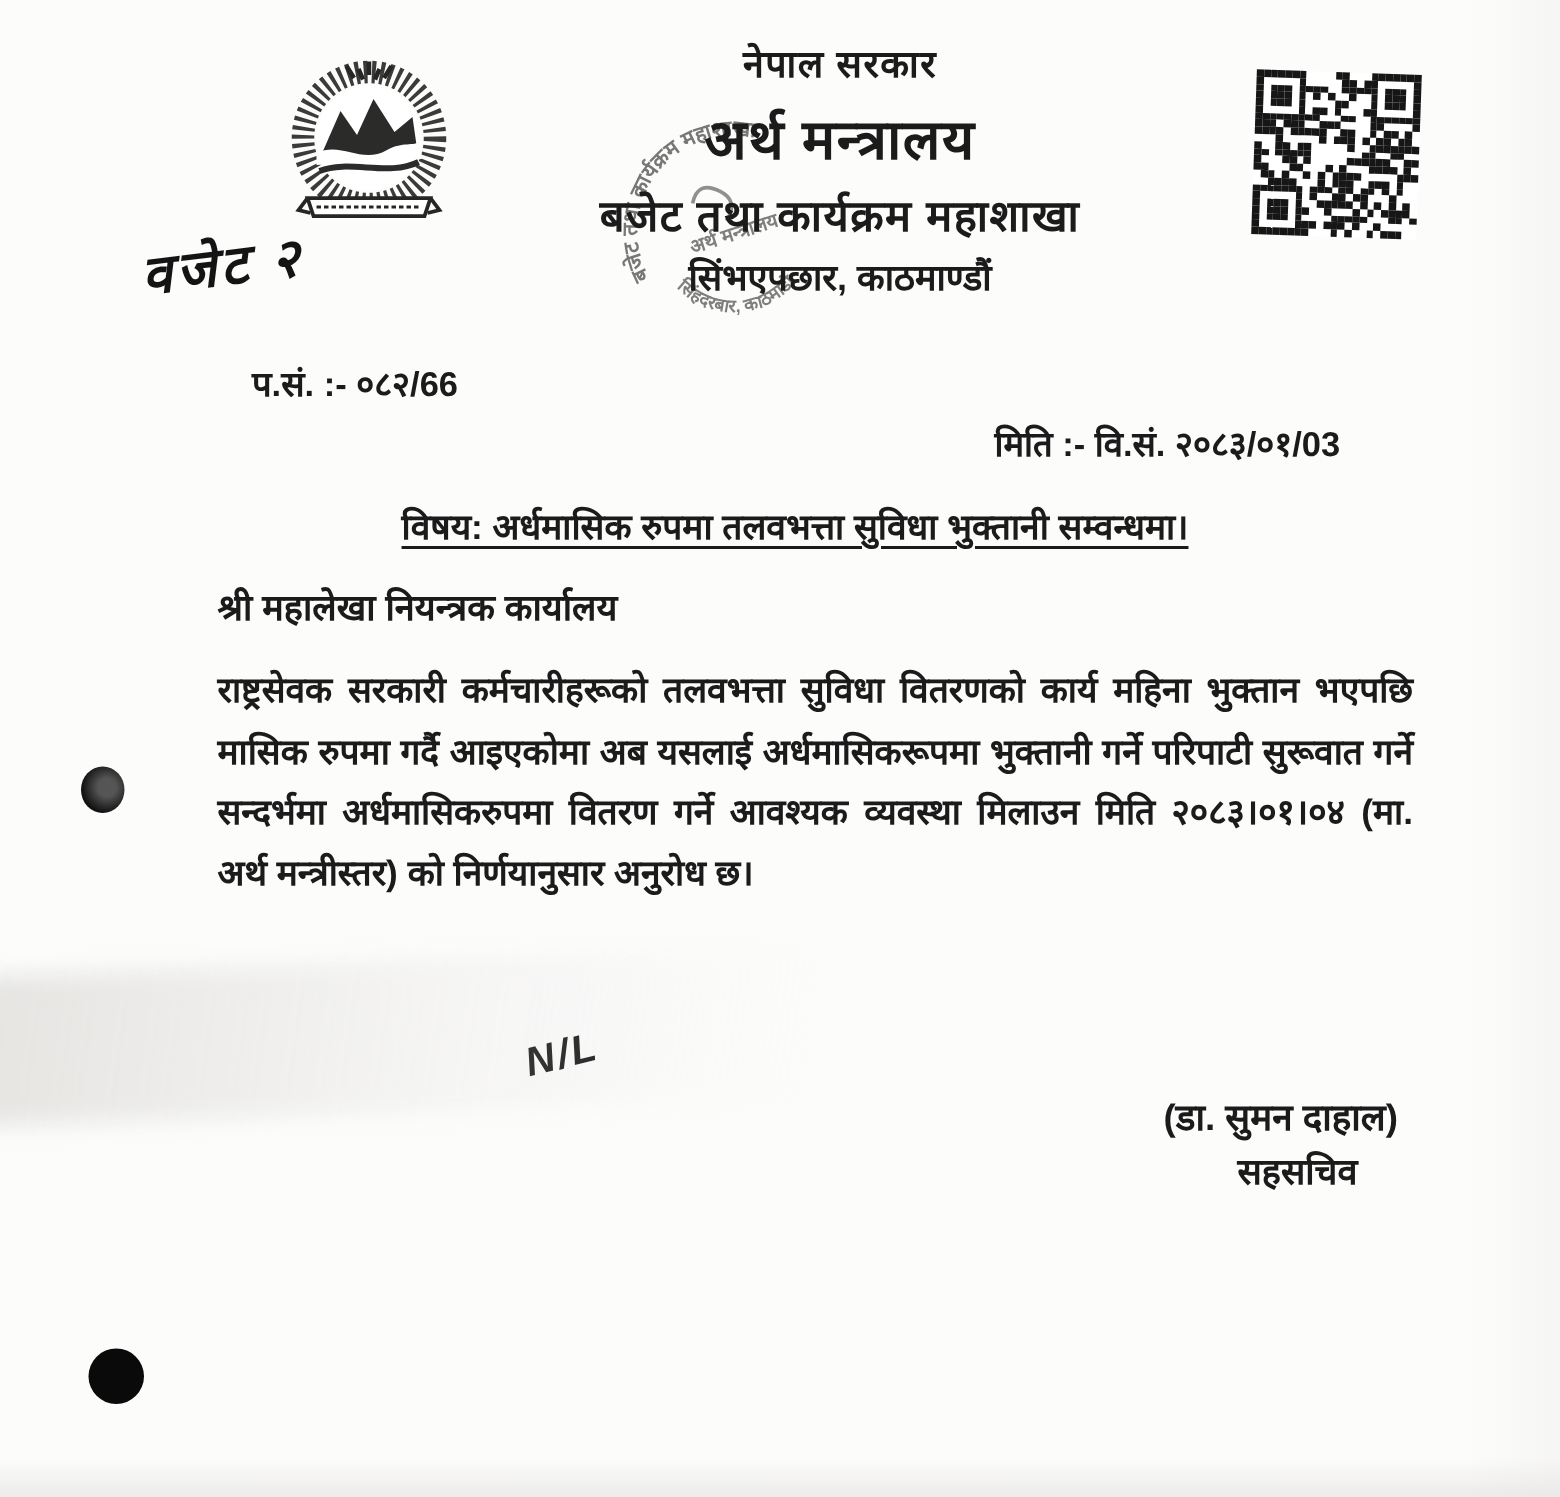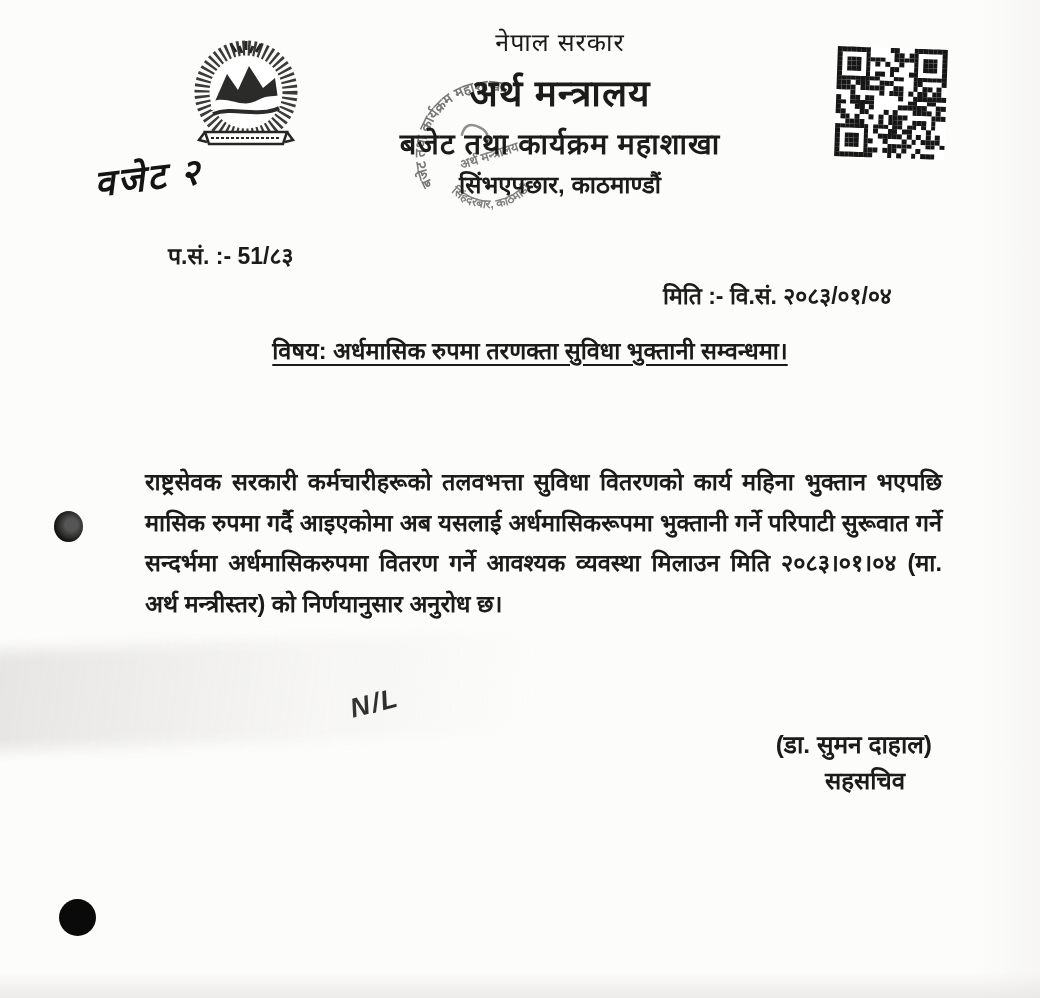--- a/index.html
+++ b/index.html
@@ -5,21 +5,21 @@
   html,body{margin:0;padding:0;background:#e8e8e6;}
   #page{
     position:relative;width:1040px;height:998px;margin:0 auto;
     background:#fcfcfb;overflow:hidden;
     font-family:"Liberation Sans","DejaVu Sans",sans-serif;
     color:#1b1b1b;
   }
   .abs{position:absolute;}
   
   .letterhead{left:180px;top:24px;width:760px;text-align:center;}
-  .lh-gov{font-size:25px;font-weight:400;letter-spacing:1px;}
+  .lh-gov{font-size:25px;font-weight:700;letter-spacing:1px;}
   .lh-ministry{font-size:37px;font-weight:700;margin-top:8px;letter-spacing:1px;}
   .lh-division{font-size:29px;font-weight:700;margin-top:6px;letter-spacing:1px;}
   .lh-addr{font-size:24px;font-weight:700;margin-top:5px;}
   
   .emblem{left:183px;top:36px;width:126px;height:126px;}
   
   .stamp{left:400px;top:68px;width:180px;height:180px;transform:rotate(-18deg);opacity:.8;pointer-events:none;}
   
   .qr{left:836px;top:48px;width:110px;height:110px;transform:rotate(2deg);background:#fff;}
   .qr-grid{display:grid;width:110px;height:110px;grid-template-columns:repeat(23,1fr);grid-template-rows:repeat(23,1fr);}
@@ -29,21 +29,21 @@
   .hand-top{left:94px;top:152px;font-size:36px;transform:rotate(-7deg);letter-spacing:3px;}
   .hand-nl{left:350px;top:688px;font-size:27px;transform:rotate(-14deg);letter-spacing:2px;}
   
   .refblock{left:168px;top:236px;font-size:23px;font-weight:700;line-height:41px;white-space:nowrap;}
   .dateline{left:663px;top:279px;font-size:23px;font-weight:700;white-space:nowrap;}
   
   .subject{left:150px;top:334px;width:760px;text-align:center;font-size:23.5px;font-weight:700;}
   .subject span{text-decoration:underline;text-underline-offset:5px;}
   
   .addressee{left:145px;top:386px;font-size:24px;font-weight:600;line-height:39px;}
-  .body-text{left:145px;top:462px;width:797px;font-size:23.5px;font-weight:600;line-height:40.5px;text-align:justify;}
+  .body-text{left:145px;top:440px;width:797px;font-size:23.5px;font-weight:600;line-height:40.5px;text-align:justify;}
   
   .sigbox{left:696px;top:629px;width:242px;height:80px;border:2.5px solid #1e1e1e;background:#fdfdfc;
           padding:6px 9px 0 9px;box-sizing:content-box;text-align:right;}
   .sigbox .t{font-size:15px;font-weight:700;color:#222;letter-spacing:.2px;text-align:left;white-space:nowrap;}
   .sigbox .n{font-size:14.5px;font-weight:700;color:#4e4e4e;margin-top:7px;letter-spacing:1px;}
   .sigbox .e{font-size:13.5px;font-weight:700;color:#4a4a4a;margin-top:6px;letter-spacing:.5px;}
   .sig-name{left:540px;top:727px;width:400px;text-align:right;font-size:24.5px;font-weight:700;padding-right:8px;box-sizing:border-box;}
   .sig-desg{left:540px;top:763px;width:400px;text-align:right;font-size:24px;font-weight:700;padding-right:35px;box-sizing:border-box;}
   
   .dot1{left:54px;top:511px;width:29px;height:31px;border-radius:50%;
@@ -636,30 +636,31 @@
         <div></div>
         <div style="background: transparent;"></div>
         <div style="background: transparent;"></div>
       </div>
   </div>
 
   <div class="abs hand hand-top">वजेट २</div>
   <div class="abs hand hand-nl">N/L</div>
 
   <div class="abs refblock">
-    <div>प.सं. :- 51/८३</div>
+    <div>प.सं. :- ०८२/66</div>
   </div>
 
-  <div class="abs dateline">मिति :- वि.सं. २०८३/०१/०४</div>
+  <div class="abs dateline">मिति :- वि.सं. २०८३/०१/03</div>
 
   <div class="abs subject">
-    <span>विषय: अर्धमासिक रुपमा तरणक्ता सुविधा भुक्तानी सम्वन्धमा।</span>
+    <span>विषय: अर्धमासिक रुपमा तलवभत्ता सुविधा भुक्तानी सम्वन्धमा।</span>
   </div>
 
   <div class="abs addressee">
+    <div>श्री महालेखा नियन्त्रक कार्यालय</div>
   </div>
 
   <div class="abs body-text">राष्ट्रसेवक सरकारी कर्मचारीहरूको तलवभत्ता सुविधा वितरणको कार्य महिना भुक्तान भएपछि मासिक रुपमा गर्दै आइएकोमा अब यसलाई अर्धमासिकरूपमा भुक्तानी गर्ने परिपाटी सुरूवात गर्ने सन्दर्भमा अर्धमासिकरुपमा वितरण गर्ने आवश्यक व्यवस्था मिलाउन मिति २०८३।०१।०४ (मा. अर्थ मन्त्रीस्तर) को निर्णयानुसार अनुरोध छ।</div>
 
 
   <div class="abs sig-desg">सहसचिव</div>
   <div class="abs sig-name">(डा. सुमन दाहाल)</div>
 
   <div class="abs shade1"></div>
   <div class="abs shade2"></div>

